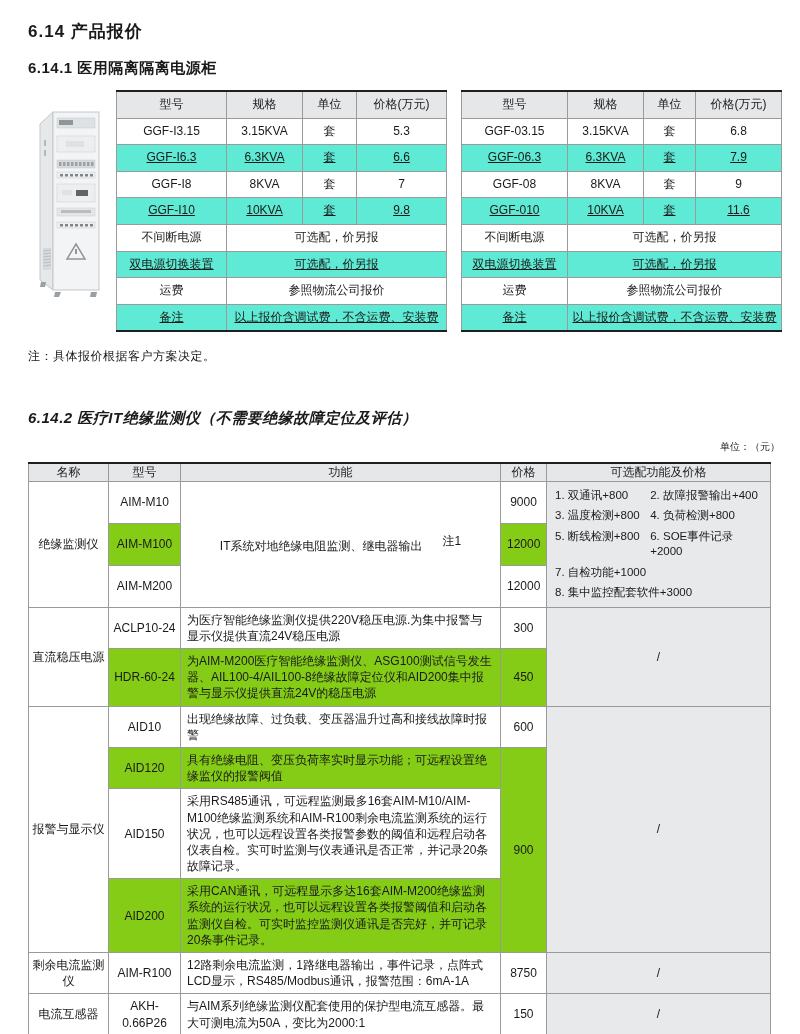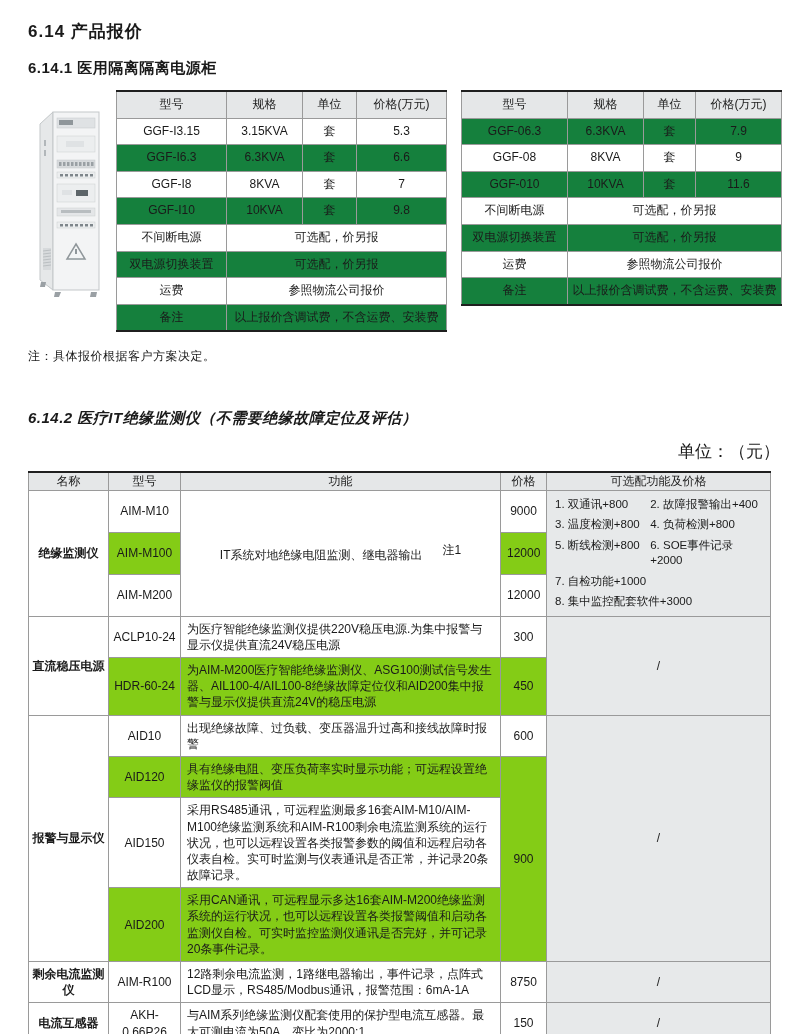--- a/index.html
+++ b/index.html
@@ -7,31 +7,31 @@
   body { height: 1034px; overflow: hidden; font-family: "Liberation Sans", "DejaVu Sans", sans-serif; color: #1a1a1a; }
   .page { padding: 18px 18px 0 28px; }
   .h1 { font-size: 17px; font-weight: bold; letter-spacing: 1px; margin: 2px 0 16px 0; }
   .h2 { font-size: 15px; font-weight: bold; letter-spacing: 0.5px; margin: 0 0 12px 0; }
   .top-area { display: flex; align-items: flex-start; }
   .cabinet-wrap { width: 88px; flex: 0 0 88px; padding-top: 8px; }
   table { border-collapse: collapse; font-size: 12px; color: #1a1a1a; }
   .ptable { border-top: 2px solid #1f1f1f; border-bottom: 2px solid #1f1f1f; table-layout: fixed; }
   .ptable th, .ptable td { border: 1px solid #9a9a9a; text-align: center; padding: 5px 3px; line-height: 1.3; }
   .ptable tr.head th { background: #e5e7e8; font-weight: normal; }
-  .ptable tr.sh td { background: #15803d; }
+  .ptable tr.sh td { background: #5eead4; text-decoration: underline; }
   .ptable-left { width: 332px; }
   .ptable-right { width: 322px; margin-left: 14px; }
   .note { font-size: 12px; margin: 16px 0 0 0; letter-spacing: 0.5px; }
   .sec2-head { margin-top: 44px; font-style: italic; }
-  .unit-line { text-align: right; font-size: 17px; margin: 8px 2px 8px 0; }
+  .unit-line { text-align: right; font-size: 10px; margin: 8px 2px 8px 0; }
   .mtable { width: 742px; border-top: 2px solid #1f1f1f; border-bottom: 2px solid #1f1f1f; table-layout: fixed; }
   .mtable th, .mtable td { border: 1px solid #9a9a9a; padding: 4px 6px; vertical-align: middle; line-height: 1.35; }
   .mtable tr.head th { background: #e5e7e8; font-weight: normal; text-align: center; padding: 0 3px; }
   .mtable tr.sh td { background: #84cc16; }
-  .mtable td.name { text-align: center; padding: 4px 3px; font-weight: bold; }
+  .mtable td.name { text-align: center; padding: 4px 3px; }
   .mtable td.model { text-align: center; padding: 4px 2px; }
   .mtable td.tall { padding-top: 11px; padding-bottom: 11px; }
   .mtable td.func-center { text-align: center; }
   .mtable td.func { text-align: left; }
   .mtable td.price { text-align: center; }
   .mtable td.optcell { background: #e7e9ea !important; text-align: center; padding: 6px 8px; }
   .optgrid { display: grid; grid-template-columns: 46% 54%; row-gap: 5px; font-size: 11.5px; text-align: left; }
   sup { font-size: 12px; vertical-align: super; padding-left: 20px; }
 </style>
 </head>
@@ -171,20 +171,26 @@
           <col style="width:52px">
           <col style="width:86px">
         </colgroup>
       <tbody>
           <tr class="head">
             <th>型号</th>
             <th>规格</th>
             <th>单位</th>
             <th>价格(万元)</th>
           </tr>
+          <tr>
+            <td>GGF-03.15</td>
+            <td>3.15KVA</td>
+            <td>套</td>
+            <td>6.8</td>
+          </tr>
           <tr class="sh">
             <td>GGF-06.3</td>
             <td>6.3KVA</td>
             <td>套</td>
             <td>7.9</td>
           </tr>
           <tr>
             <td>GGF-08</td>
             <td>8KVA</td>
             <td>套</td>

